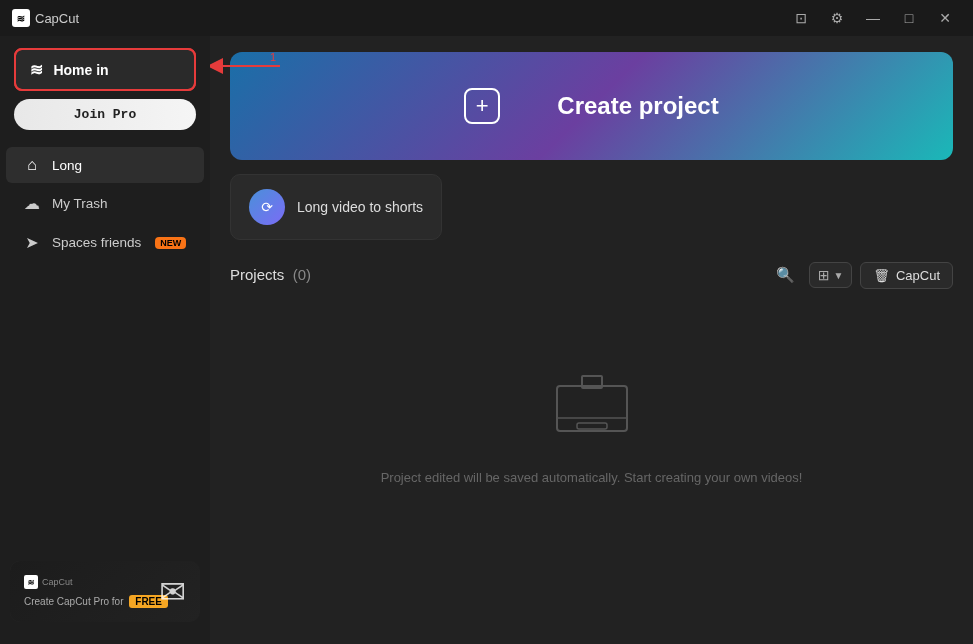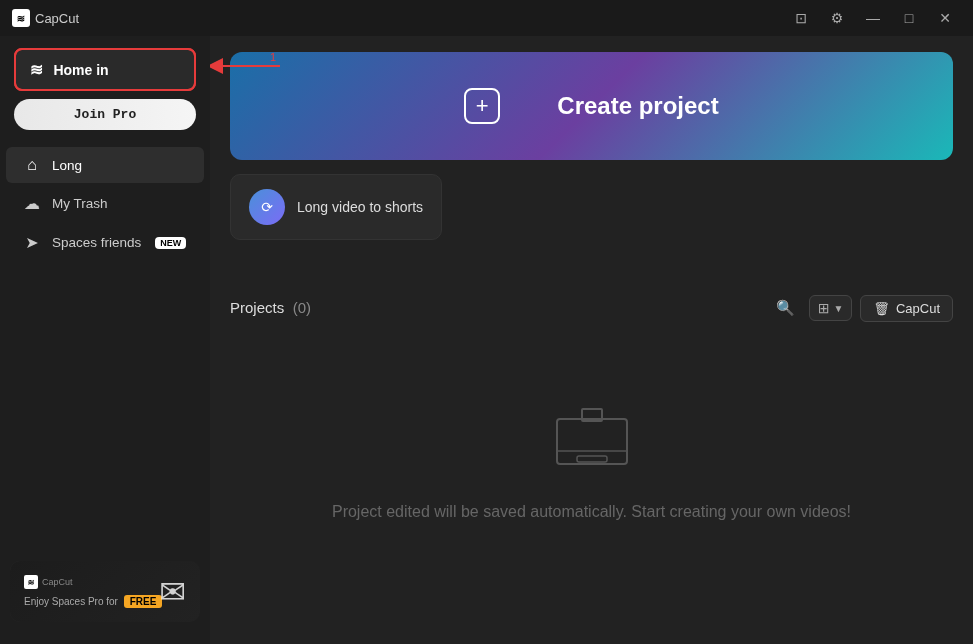--- a/index.html
+++ b/index.html
@@ -131,21 +131,21 @@
       position: relative;
     }
     .sidebar-item.active { background: #2e2e2e; color: #fff; }
     .sidebar-item-icon {
       font-size: 16px;
       width: 20px;
       text-align: center;
     }
 
     .new-badge {
-      background: #ffffff;
+      background: #f97316;
       color: #000;
       font-size: 9px;
       font-weight: 700;
       padding: 1px 5px;
       border-radius: 4px;
       margin-left: 4px;
       text-transform: uppercase;
     }
 
     
@@ -281,21 +281,20 @@
       font-size: 14px;
       color: #ddd;
     }
 
     
     .projects-header {
       display: flex;
       align-items: center;
       justify-content: space-between;
       margin-bottom: 16px;
-      margin-top: 33px;
     }
     .projects-actions {
       display: flex;
       align-items: center;
       gap: 8px;
     }
     .icon-btn {
       background: transparent;
       border: none;
       color: #aaa;
@@ -338,21 +337,21 @@
       display: flex;
       flex-direction: column;
       align-items: center;
       justify-content: center;
       padding: 60px 20px;
     }
     .empty-icon {
       margin-bottom: 20px;
     }
     .empty-text {
-      font-size: 16px;
+      font-size: 13px;
       color: #666;
     }
 
     
     .signin-highlight {
       position: absolute;
       top: 0;
       left: 0;
       right: 0;
       bottom: 0;
@@ -436,21 +435,21 @@
       <span class="new-badge">New</span>
     </div>
 
     <div class="invite-banner" style="margin-top:auto;">
       <div class="invite-banner-inner">
         <div class="invite-banner-logo">
           <div class="invite-banner-logo-icon">≋</div>
           <span>CapCut</span>
         </div>
         <div class="invite-banner-subtitle">
-          <span>Enjoy Spaces Pro for</span>
+          <span>Create CapCut Pro for</span>
           <span class="invite-banner-free">FREE</span>
         </div>
         <div class="invite-envelope">✉</div>
       </div>
     </div>
 
   </div>
 
   <div class="main-content">
 

